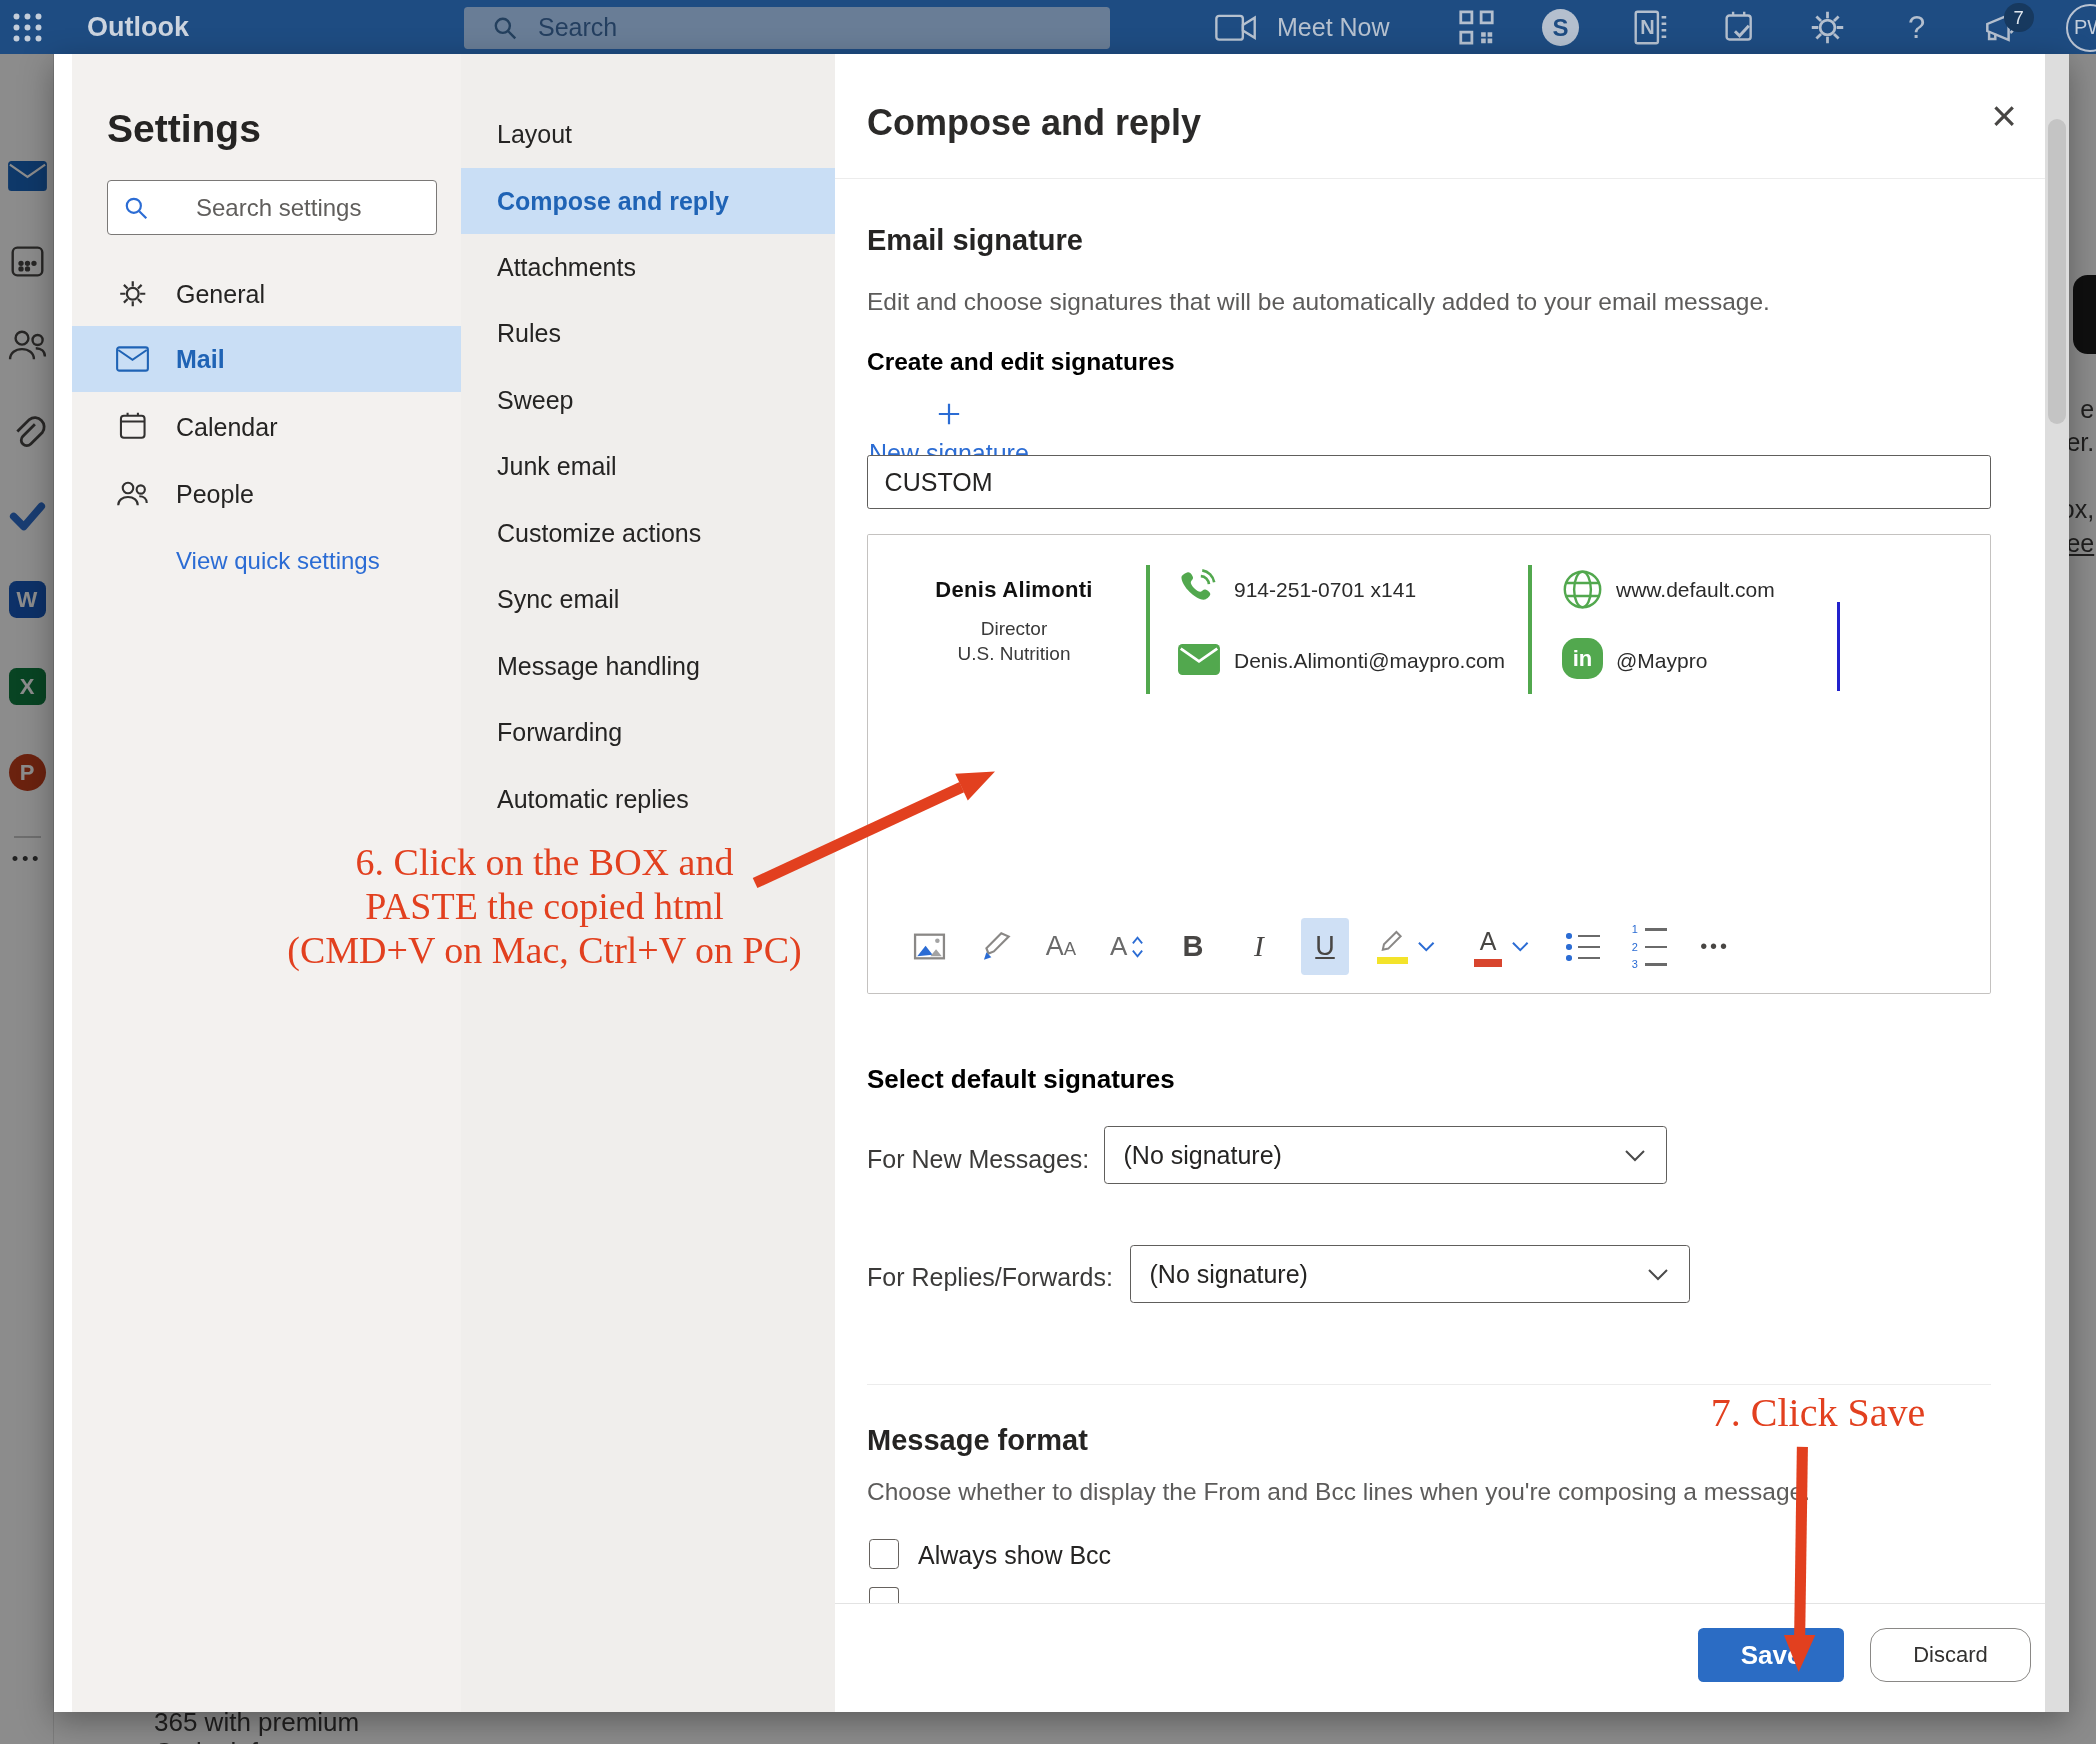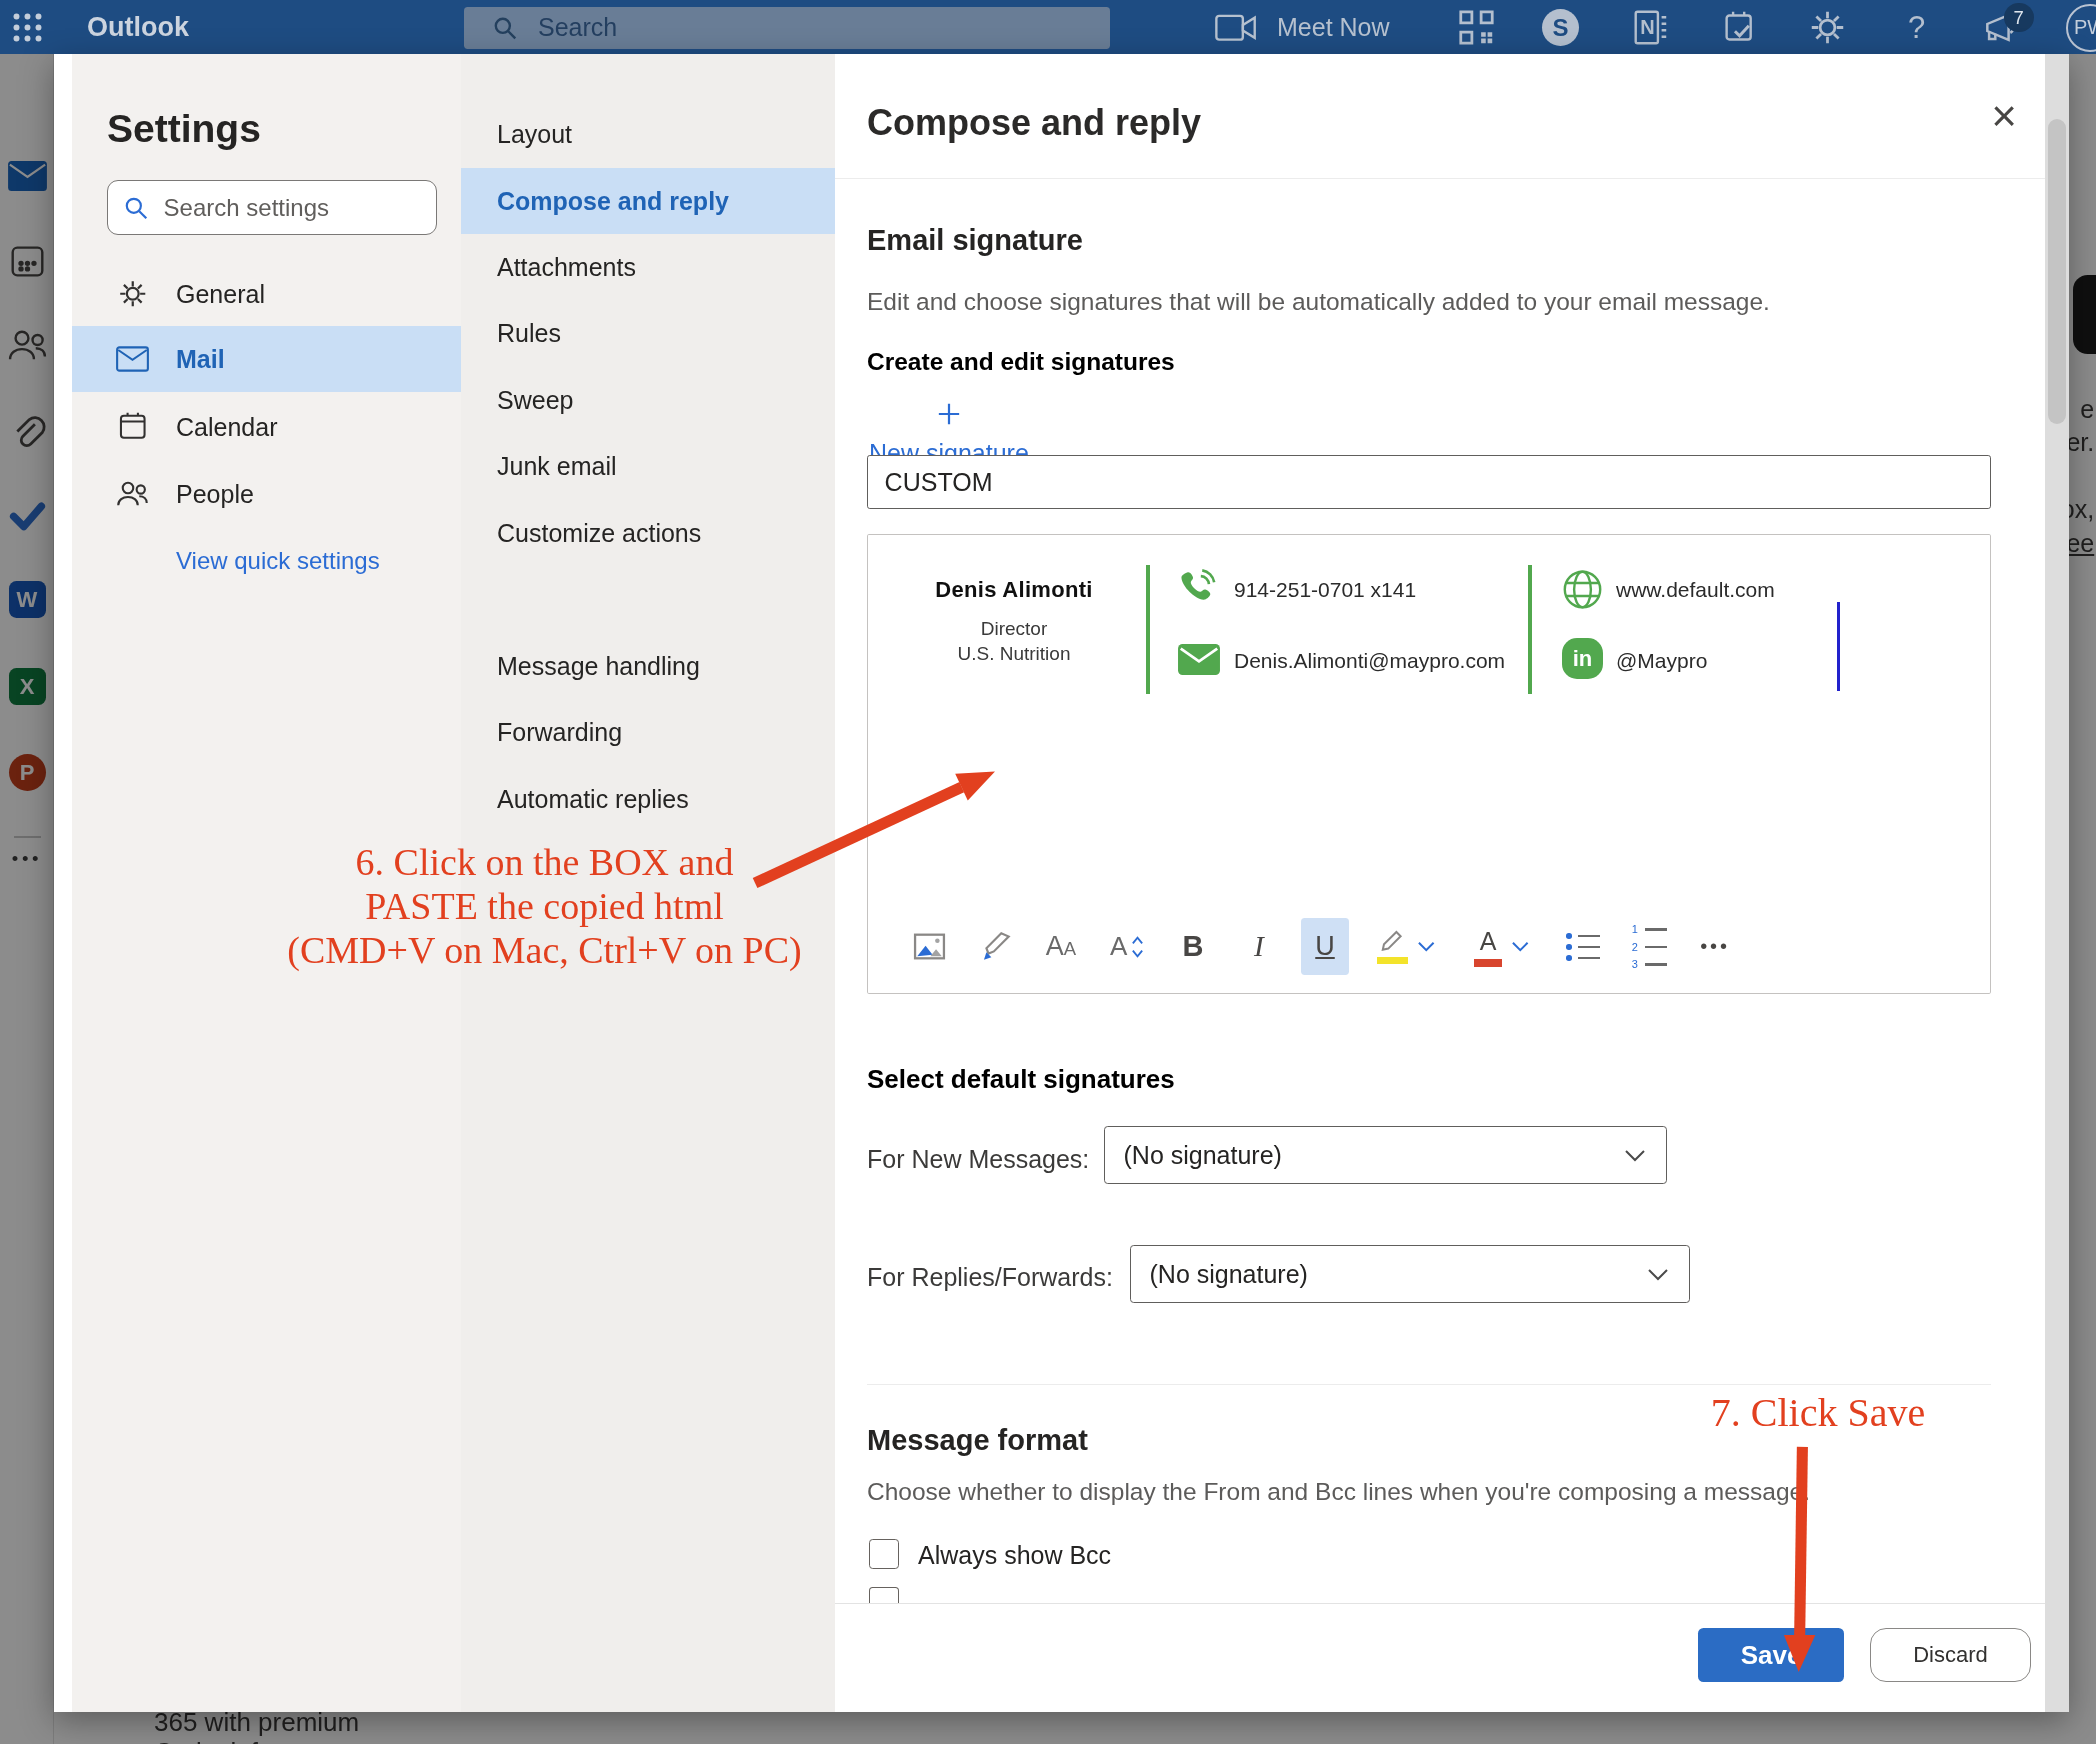--- a/index.html
+++ b/index.html
@@ -58,21 +58,21 @@
   .col-settings { position:absolute; left:18px; top:0; width:407px; height:1658px;
                   background:#f3f1ef; border-right:0.9px solid #e5e3e1; }
   .col-subnav { position:absolute; left:407px; top:0; width:374px; height:1658px; background:#f0eeec; }
   .col-main { position:absolute; left:781px; top:0; width:1210px; height:1658px; background:#fff; }
   .sbar { position:absolute; left:1991px; top:0; width:24px; height:1658px; background:#dddddd; }
   .sbar .thumb { position:absolute; left:2.8px; top:65px; width:18.5px; height:305px; background:#c4c4c4; border-radius:9.2px; }
 
   
   .settings-title { position:absolute; left:35px; top:53px; font-size:39px; font-weight:700; color:#252423; }
   .settings-search { position:absolute; left:35px; top:126px; width:330px; height:55px; background:#fff;
-                     border:0.9px solid #7a7876; border-radius:11px; display:flex; align-items:center; }
+                     border:0.9px solid #7a7876; border-radius:4px; display:flex; align-items:center;justify-content:space-between; }
   .settings-search svg { margin-left:14.8px; }
   .settings-search input { border:none; outline:none; background:transparent; margin-left:14.8px;
                            width:240px; font-size:24px; font-family:inherit; color:#252423; }
   .settings-search input::placeholder { color:#605e5c; opacity:1; }
   .sn-item { position:absolute; left:0; width:407px; height:66px; display:flex; align-items:center; cursor:pointer; }
   .sn-item .icn { position:absolute; left:42px; width:37px; display:flex; justify-content:center; }
   .sn-item .lbl { position:absolute; left:104px; font-size:25px; color:#252423; }
   .sn-item.sel { background:#c9def5; }
   .sn-item.sel .lbl { color:#1f63b5; font-weight:600; }
   .quick-link { position:absolute; left:104px; top:493px; font-size:24px; color:#2b6cd4; cursor:pointer;text-align:center; }
@@ -378,20 +378,23 @@
       </div>
     <div class="sub-item" style="top:313px">
         <span class="lbl">Sweep</span>
       </div>
     <div class="sub-item" style="top:379px">
         <span class="lbl">Junk email</span>
       </div>
     <div class="sub-item" style="top:446px">
         <span class="lbl">Customize actions</span>
       </div>
+    <div class="sub-item" style="top:512px">
+        <span class="lbl">Sync email</span>
+      </div>
     <div class="sub-item" style="top:579px">
         <span class="lbl">Message handling</span>
       </div>
     <div class="sub-item" style="top:645px">
         <span class="lbl">Forwarding</span>
       </div>
     <div class="sub-item" style="top:712px">
         <span class="lbl">Automatic replies</span>
       </div>
   </div>

